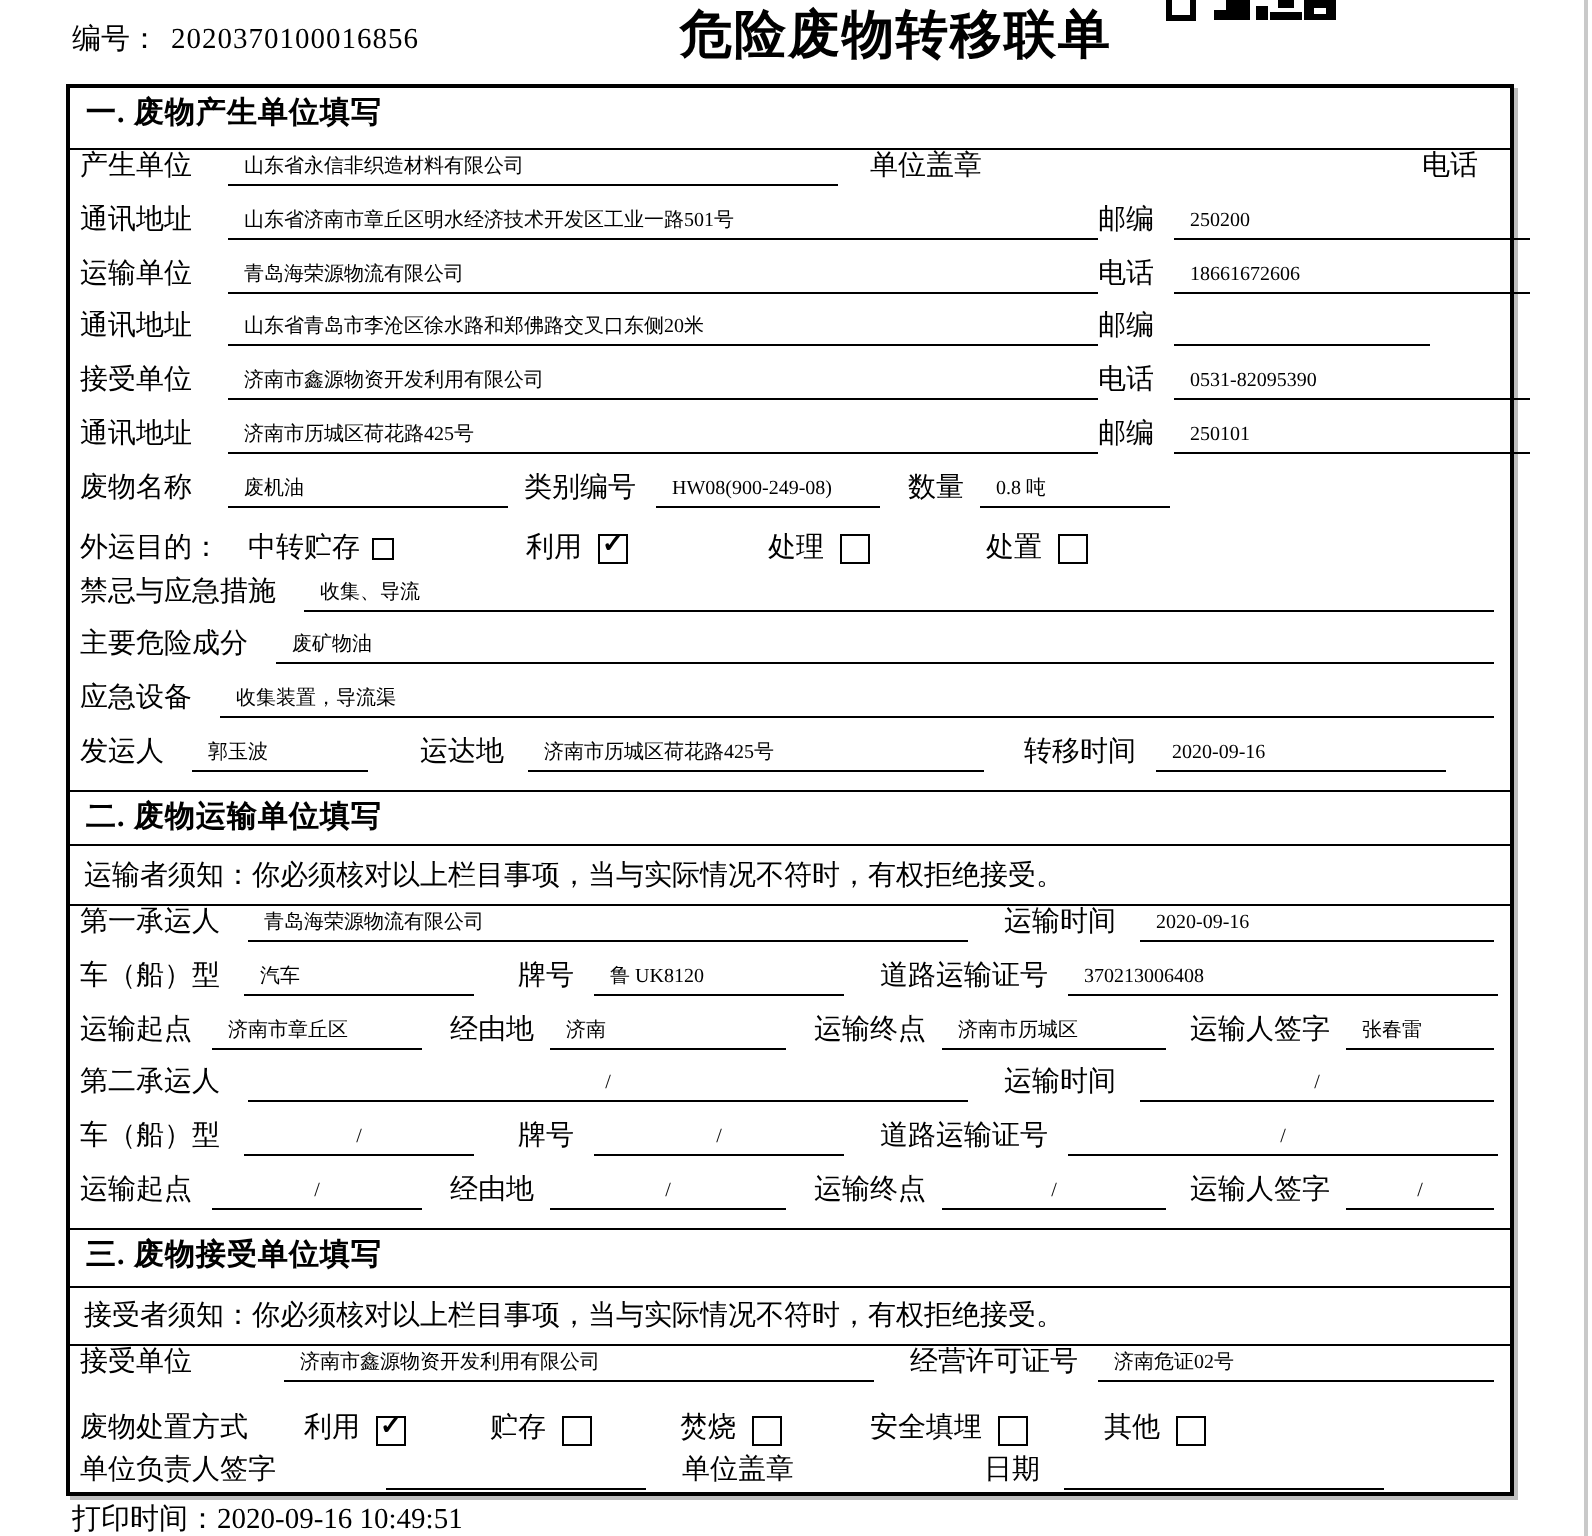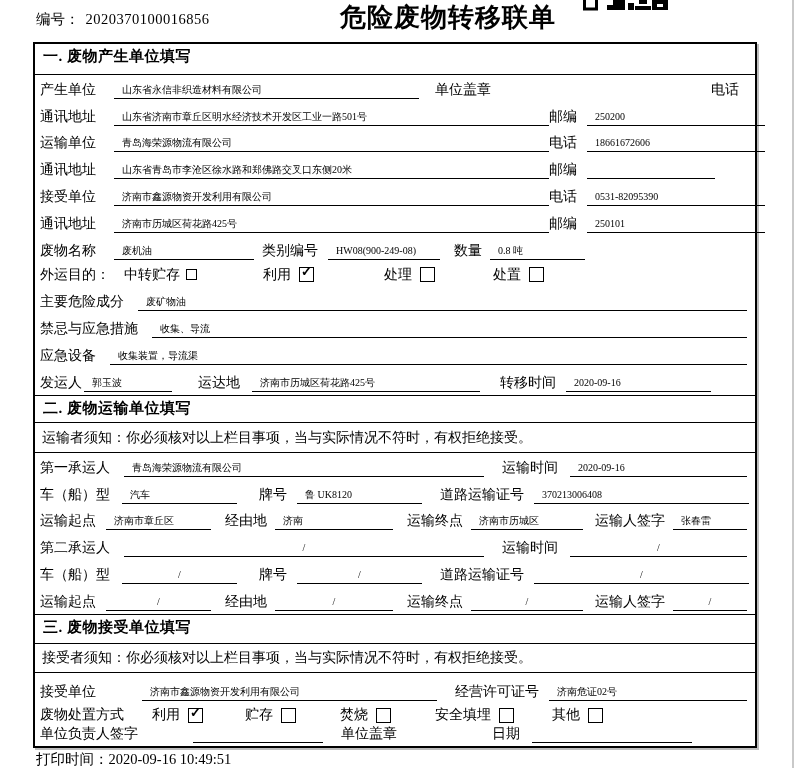--- a/index.html
+++ b/index.html
@@ -20,21 +20,21 @@
     position:absolute;left:33px;top:42px;width:724px;height:706px;box-sizing:border-box;
     border:2px solid #000;background:#fff;display:flex;flex-direction:column;
     box-shadow:2px 2px 0 #bdbdbd;
   }
   .sec{flex:0 0 auto;font-weight:bold;font-size:15px;padding:3px 0 1px 8px;
        border-bottom:1.5px solid #000;letter-spacing:.5px;}
   .sec.bt{border-top:1.5px solid #000;}
   .notice{flex:0 0 auto;display:flex;align-items:center;padding-left:7px;
           border-bottom:1.5px solid #000;font-size:14px;}
   .rows{display:flex;flex-direction:column;min-height:0;}
-  .row{flex:1 1 0;display:flex;align-items:flex-end;padding:0 6px 3px 5px;min-height:0;}
+  .row{flex:1 1 0;display:flex;padding:0 6px 3px 5px;min-height:0;}
   .row.mid{align-items:center;padding-bottom:1px;}
   .lbl{height:18px;line-height:18px;font-size:14px;white-space:nowrap;flex:0 0 auto;}
   .w62{width:62px;}
   .val{display:inline-block;height:18px;line-height:18px;font-size:10px;
        border-bottom:1px solid #000;padding-left:8px;white-space:nowrap;
        box-sizing:border-box;flex:0 0 auto;overflow:visible;}
   .val.grow{flex:1 1 auto;}
   .val.c{text-align:center;padding-left:0;}
   .cbx{display:inline-block;width:13px;height:13px;border:1.2px solid #000;
        margin-left:8px;position:relative;flex:0 0 auto;background:#fff;}
@@ -137,36 +137,36 @@
           <span class="lbl">处理</span>
           <span class="cbx"></span>
         </span>
         <span class="opt" style="margin-left:58px">
           <span class="lbl">处置</span>
           <span class="cbx"></span>
         </span>
       </div>
 
       <div class="row">
+        <span class="lbl" style="margin-right:14px">禁忌与应急措施</span>
+        <span class="val grow" style="margin-right:2px">收集、导流</span>
+      </div>
+
+      <div class="row">
         <span class="lbl" style="margin-right:14px">主要危险成分</span>
         <span class="val grow" style="margin-right:2px">废矿物油</span>
       </div>
 
       <div class="row">
-        <span class="lbl" style="margin-right:14px">禁忌与应急措施</span>
-        <span class="val grow" style="margin-right:2px">收集、导流</span>
-      </div>
-
-      <div class="row">
         <span class="lbl" style="margin-right:14px">应急设备</span>
         <span class="val grow" style="margin-right:2px">收集装置，导流渠</span>
       </div>
 
       <div class="row">
-        <span class="lbl" style="margin-right:2px">发运人</span>
+        <span class="lbl" style="margin-right:14px">发运人</span>
         <span class="val" style="width:88px">郭玉波</span>
         <span class="lbl" style="margin-left:26px;margin-right:12px">运达地</span>
         <span class="val" style="width:228px">济南市历城区荷花路425号</span>
         <span class="lbl" style="margin-left:20px;margin-right:10px">转移时间</span>
         <span class="val" style="width:145px">2020-09-16</span>
       </div>
     </div>
 
     <div class="sec bt" style="flex-basis:22px">二. 废物运输单位填写</div>
     <div class="notice" style="flex-basis:29px">运输者须知：你必须核对以上栏目事项，当与实际情况不符时，有权拒绝接受。</div>

